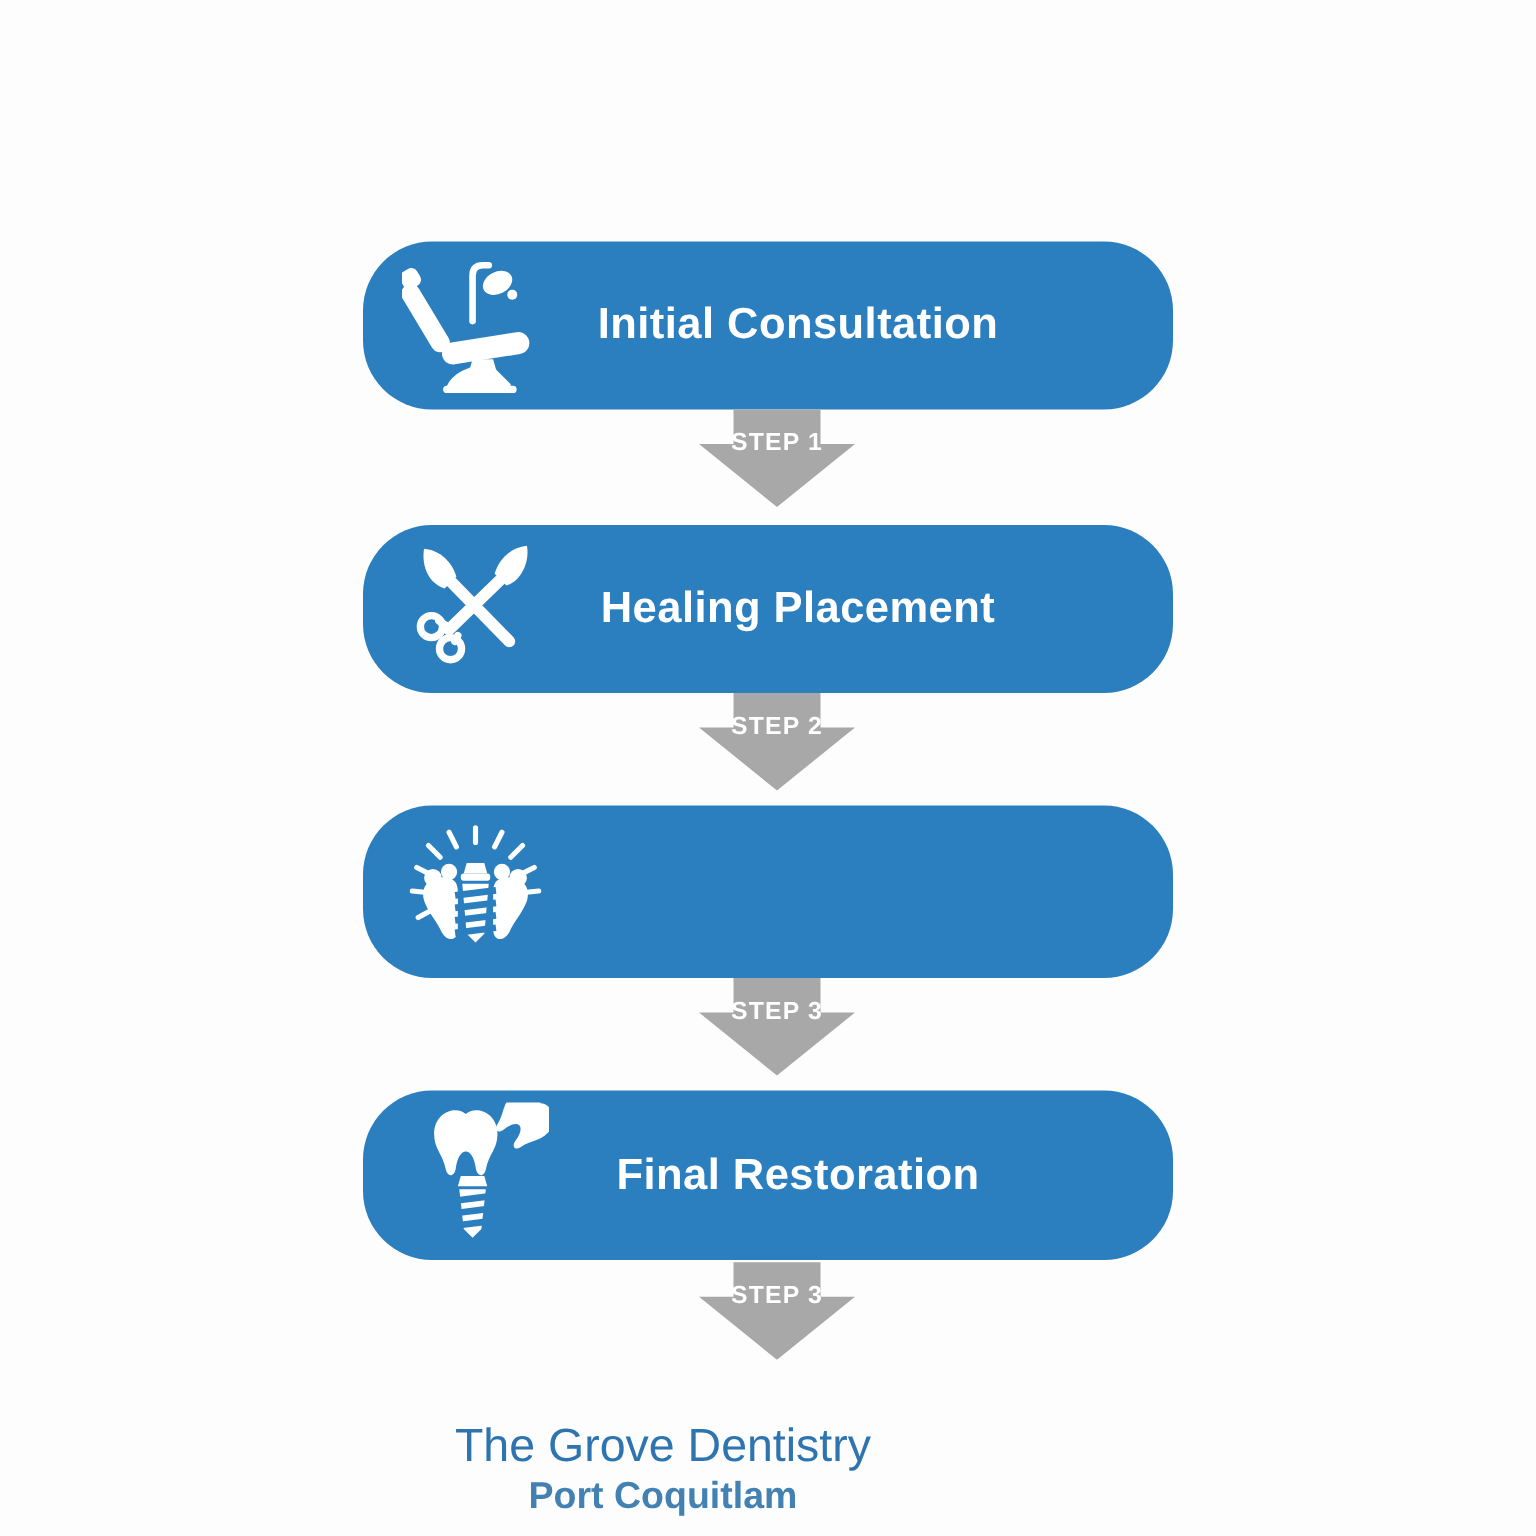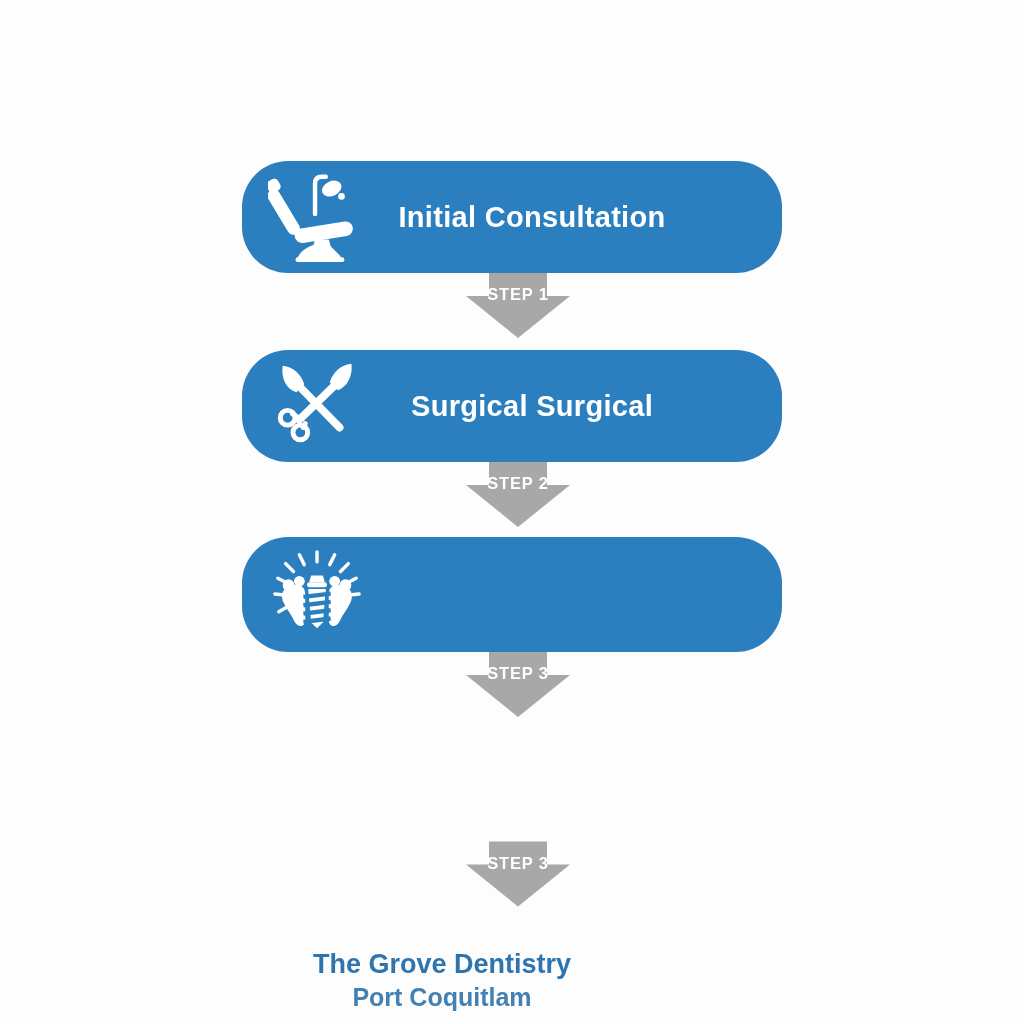--- a/index.html
+++ b/index.html
@@ -52,23 +52,23 @@
     font-weight:700;
     letter-spacing:.8px;
   }
   .footer{
     position:absolute;
     left:0;right:0;top:946px;
     text-align:center;
   }
   .footer-title{
     color:var(--footer-blue,#2e75b0);
-    font-size:27px;
+    font-size:31px;
     line-height:36px;
-    font-weight:700;
+    font-weight:400;
   }
   .footer-subtitle{
     color:var(--footer-sub-blue,#4381b3);
     font-size:25px;
     line-height:30px;
     font-weight:700;
   }
   .ic{fill:#ffffff;}
   .ic-stroke{stroke:#ffffff;fill:none;}
   .thread{fill:var(--banner-blue,#2b7fbf);}
@@ -106,21 +106,21 @@
         <path class="ic" d="M15,9 C26,10 34,18 37,28 L29,36 C19,33 13,22 15,9 Z"></path>
         <line class="ic-stroke" x1="33" y1="31" x2="73" y2="72" stroke-width="8" stroke-linecap="round"></line>
         <path class="ic" d="M85,7 C74,8 66,16 63,26 L71,34 C81,31 87,18 85,7 Z"></path>
         <line class="ic-stroke" x1="67" y1="30" x2="32" y2="64" stroke-width="8" stroke-linecap="round"></line>
         <line class="ic-stroke" x1="33" y1="63" x2="25" y2="58" stroke-width="5" stroke-linecap="round"></line>
         <line class="ic-stroke" x1="38" y1="68" x2="36" y2="72" stroke-width="5" stroke-linecap="round"></line>
         <circle class="ic-stroke" cx="20" cy="62" r="7.5" stroke-width="5"></circle>
         <circle class="ic-stroke" cx="33" cy="77" r="7.5" stroke-width="5"></circle>
       </svg>
     </span>
-    <div class="banner-title">Surgical Surgical</div>
+    <div class="banner-title">Healing Placement</div>
   </div>
 
   <svg class="arrow" style="top:462px;" viewBox="0 0 104 65">
     <polygon points="23,0 81,0 81,23 104,23 52,65 0,23 23,23"></polygon>
     <text x="52" y="27" text-anchor="middle">STEP 2</text>
   </svg>
 
   <div class="banner" style="top:537px;height:115px;">
     <span class="icon">
       <svg viewBox="0 0 100 100">
@@ -153,20 +153,37 @@
     </span>
     <div class="banner-title">
     </div>
   </div>
 
   <svg class="arrow" style="top:652px;" viewBox="0 0 104 65">
     <polygon points="23,0 81,0 81,23 104,23 52,65 0,23 23,23"></polygon>
     <text x="52" y="27" text-anchor="middle">STEP 3</text>
   </svg>
 
+  <div class="banner" style="top:727px;height:113px;">
+    <span class="icon">
+      <svg viewBox="0 0 100 100">
+        <defs>
+          <path id="toothpath" d="M8,22 C8,6 24,2 30,8 C36,2 52,6 52,22 C52,32 46,36 44,46 C43,52 38,52 37,46 C36,38 33,34 30,34 C27,34 24,38 23,46 C22,52 17,52 16,46 C14,36 8,32 8,22 Z"></path>
+        </defs>
+        <use href="#toothpath" class="ic" transform="translate(56,-10) rotate(44 26 26) scale(0.80)"></use>
+        <use href="#toothpath" class="ic" transform="translate(14,0) scale(0.98)"></use>
+        <polygon class="ic" points="40,50 56,50 58,57 38,57"></polygon>
+        <polygon class="ic" points="39,59 57,59 54,86 48,92 42,86"></polygon>
+        <rect class="thread" x="34" y="63" width="28" height="4.5" transform="rotate(-7 48 65)"></rect>
+        <rect class="thread" x="34" y="71.5" width="28" height="4.5" transform="rotate(-7 48 73.5)"></rect>
+        <rect class="thread" x="34" y="80" width="28" height="4.5" transform="rotate(-7 48 82)"></rect>
+      </svg>
+    </span>
+    <div class="banner-title">Final Restoration</div>
+  </div>
 
   <svg class="arrow" style="top:840px;height:68px;" viewBox="0 0 104 65">
     <polygon points="23,0 81,0 81,23 104,23 52,65 0,23 23,23"></polygon>
     <text x="52" y="27" text-anchor="middle">STEP 3</text>
   </svg>
 
   <div class="footer">
     <div class="footer-title">The Grove Dentistry</div>
     <div class="footer-subtitle">Port Coquitlam</div>
   </div>

